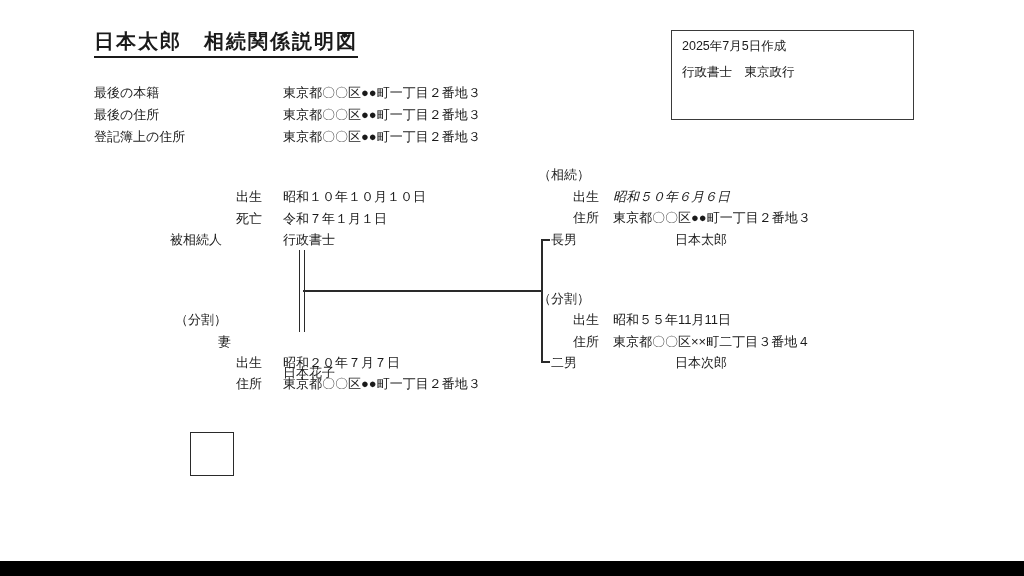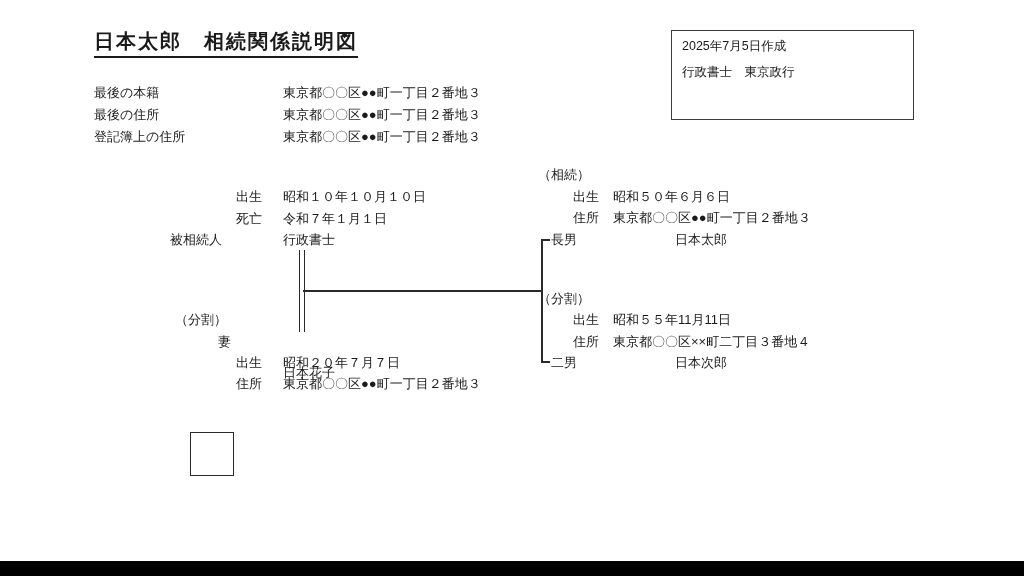--- a/index.html
+++ b/index.html
@@ -102,21 +102,21 @@
 
   <span class="t" style="left:236px; top:356px;">出生</span>
   <span class="t" style="left:283px; top:356px;">昭和２０年７月７日</span>
 
   <span class="t" style="left:236px; top:377px;">住所</span>
   <span class="t" style="left:283px; top:377px;">東京都〇〇区●●町一丁目２番地３</span>
 
   <span class="t" style="left:538px; top:168px;">（相続）</span>
 
   <span class="t" style="left:573px; top:190px;">出生</span>
-  <span class="t" style="left:613px; top:190px;">昭和５０年６月６日</span>
+  <span class="t" style="left:613px; top:190px;font-style:italic;">昭和５０年６月６日</span>
 
   <span class="t" style="left:573px; top:211px;">住所</span>
   <span class="t" style="left:613px; top:211px;">東京都〇〇区●●町一丁目２番地３</span>
 
   <span class="t" style="left:551px; top:233px;">長男</span>
   <span class="t" style="left:675px; top:233px;">日本太郎</span>
 
   <span class="t" style="left:538px; top:292px;">（分割）</span>
 
   <span class="t" style="left:573px; top:313px;">出生</span>

